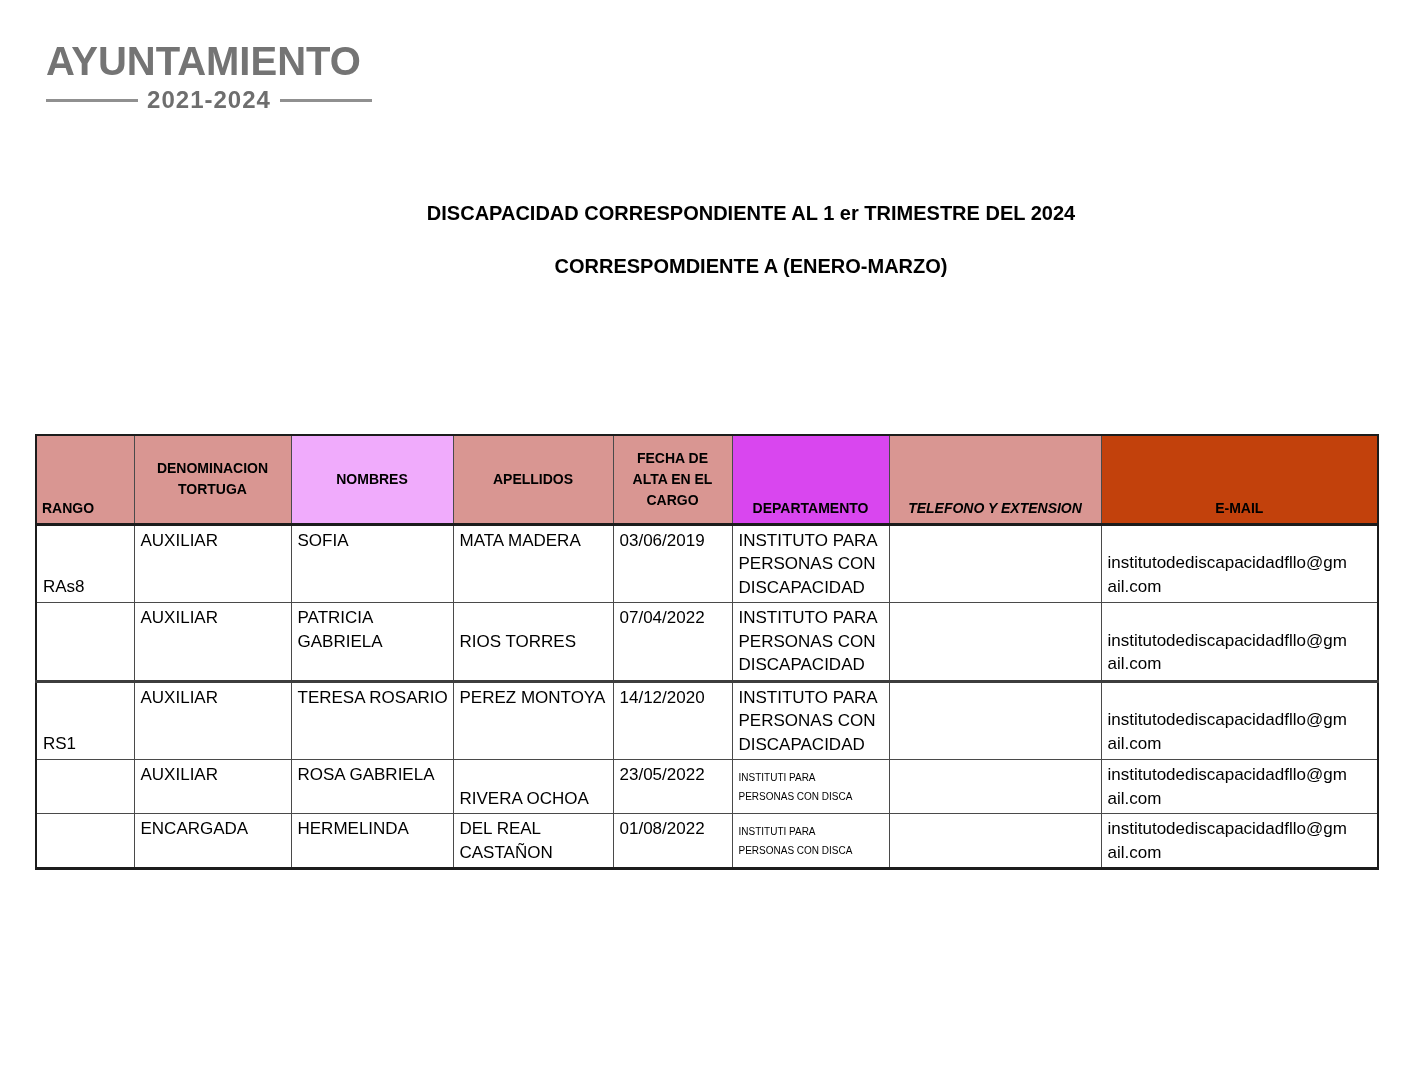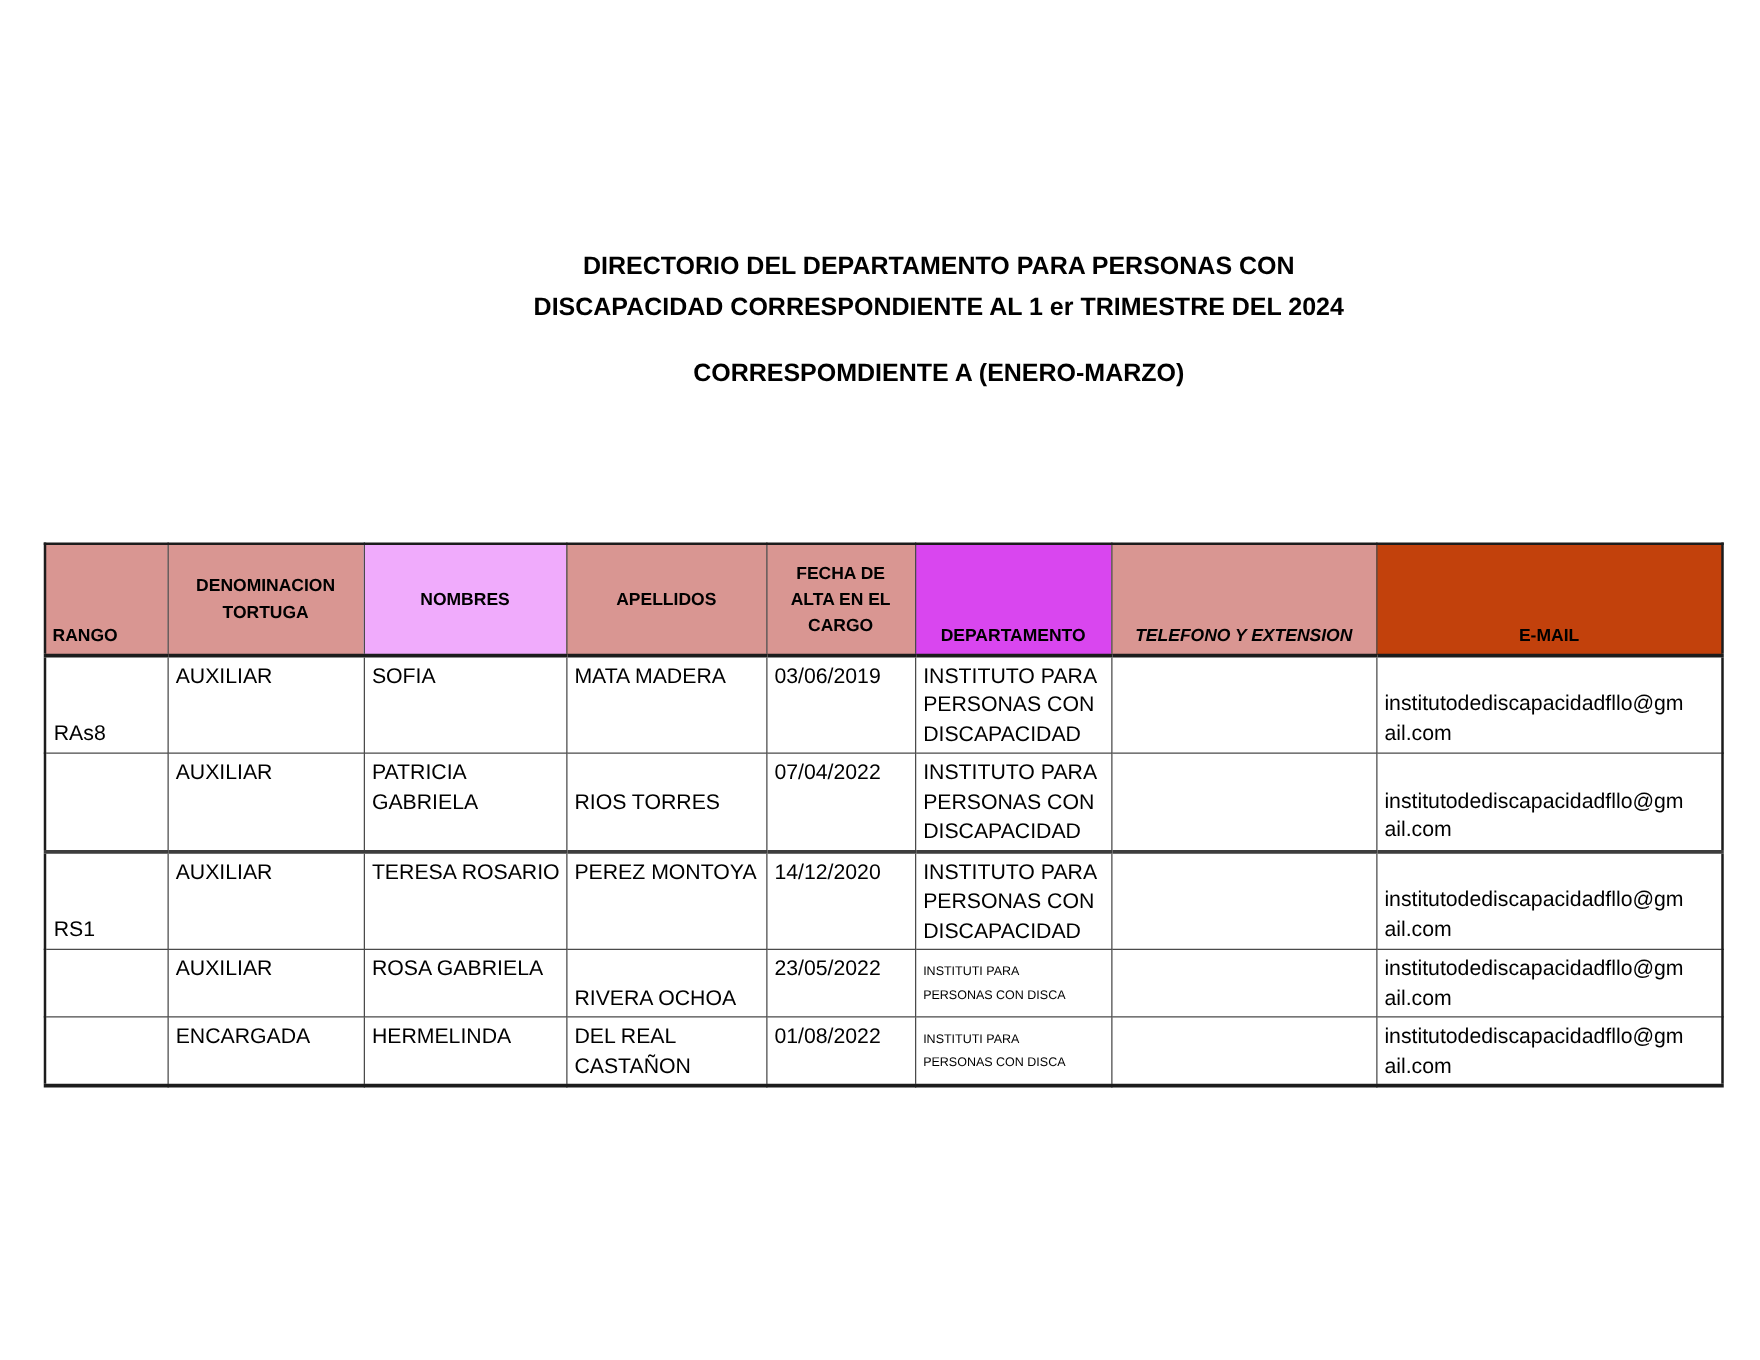--- a/index.html
+++ b/index.html
@@ -56,24 +56,29 @@
   tbody tr.r1 td{border-bottom:3px solid #3d3d3d;}
   td.v-bottom{vertical-align:bottom;padding-bottom:4px;}
   td.v-middle{vertical-align:middle;}
   td.small .ln{font-size:10px;line-height:19px;}
   td.wrapcell .cellin{width:246px;word-break:break-all;}
 </style>
 </head>
 <body>
 
 <div class="logo">
+  <div class="logo-name">AYUNTAMIENTO</div>
+  <div class="logo-years">
+    <span class="rule"></span>
+    <span class="yrs">2021-2024</span>
+    <span class="rule"></span>
+  </div>
 </div>
 
 <div class="title">
-  <div>DIRECTORIO DEL DEPARTAMENTO PARA PERSONAS CON</div>
   <div>DISCAPACIDAD CORRESPONDIENTE AL 1 er TRIMESTRE DEL 2024</div>
   <div class="title-sub">CORRESPOMDIENTE A (ENERO-MARZO)</div>
 </div>
 
 <table class="dir">
   <colgroup>
     <col class="w0">
       <col class="w1">
       <col class="w2">
       <col class="w3">

